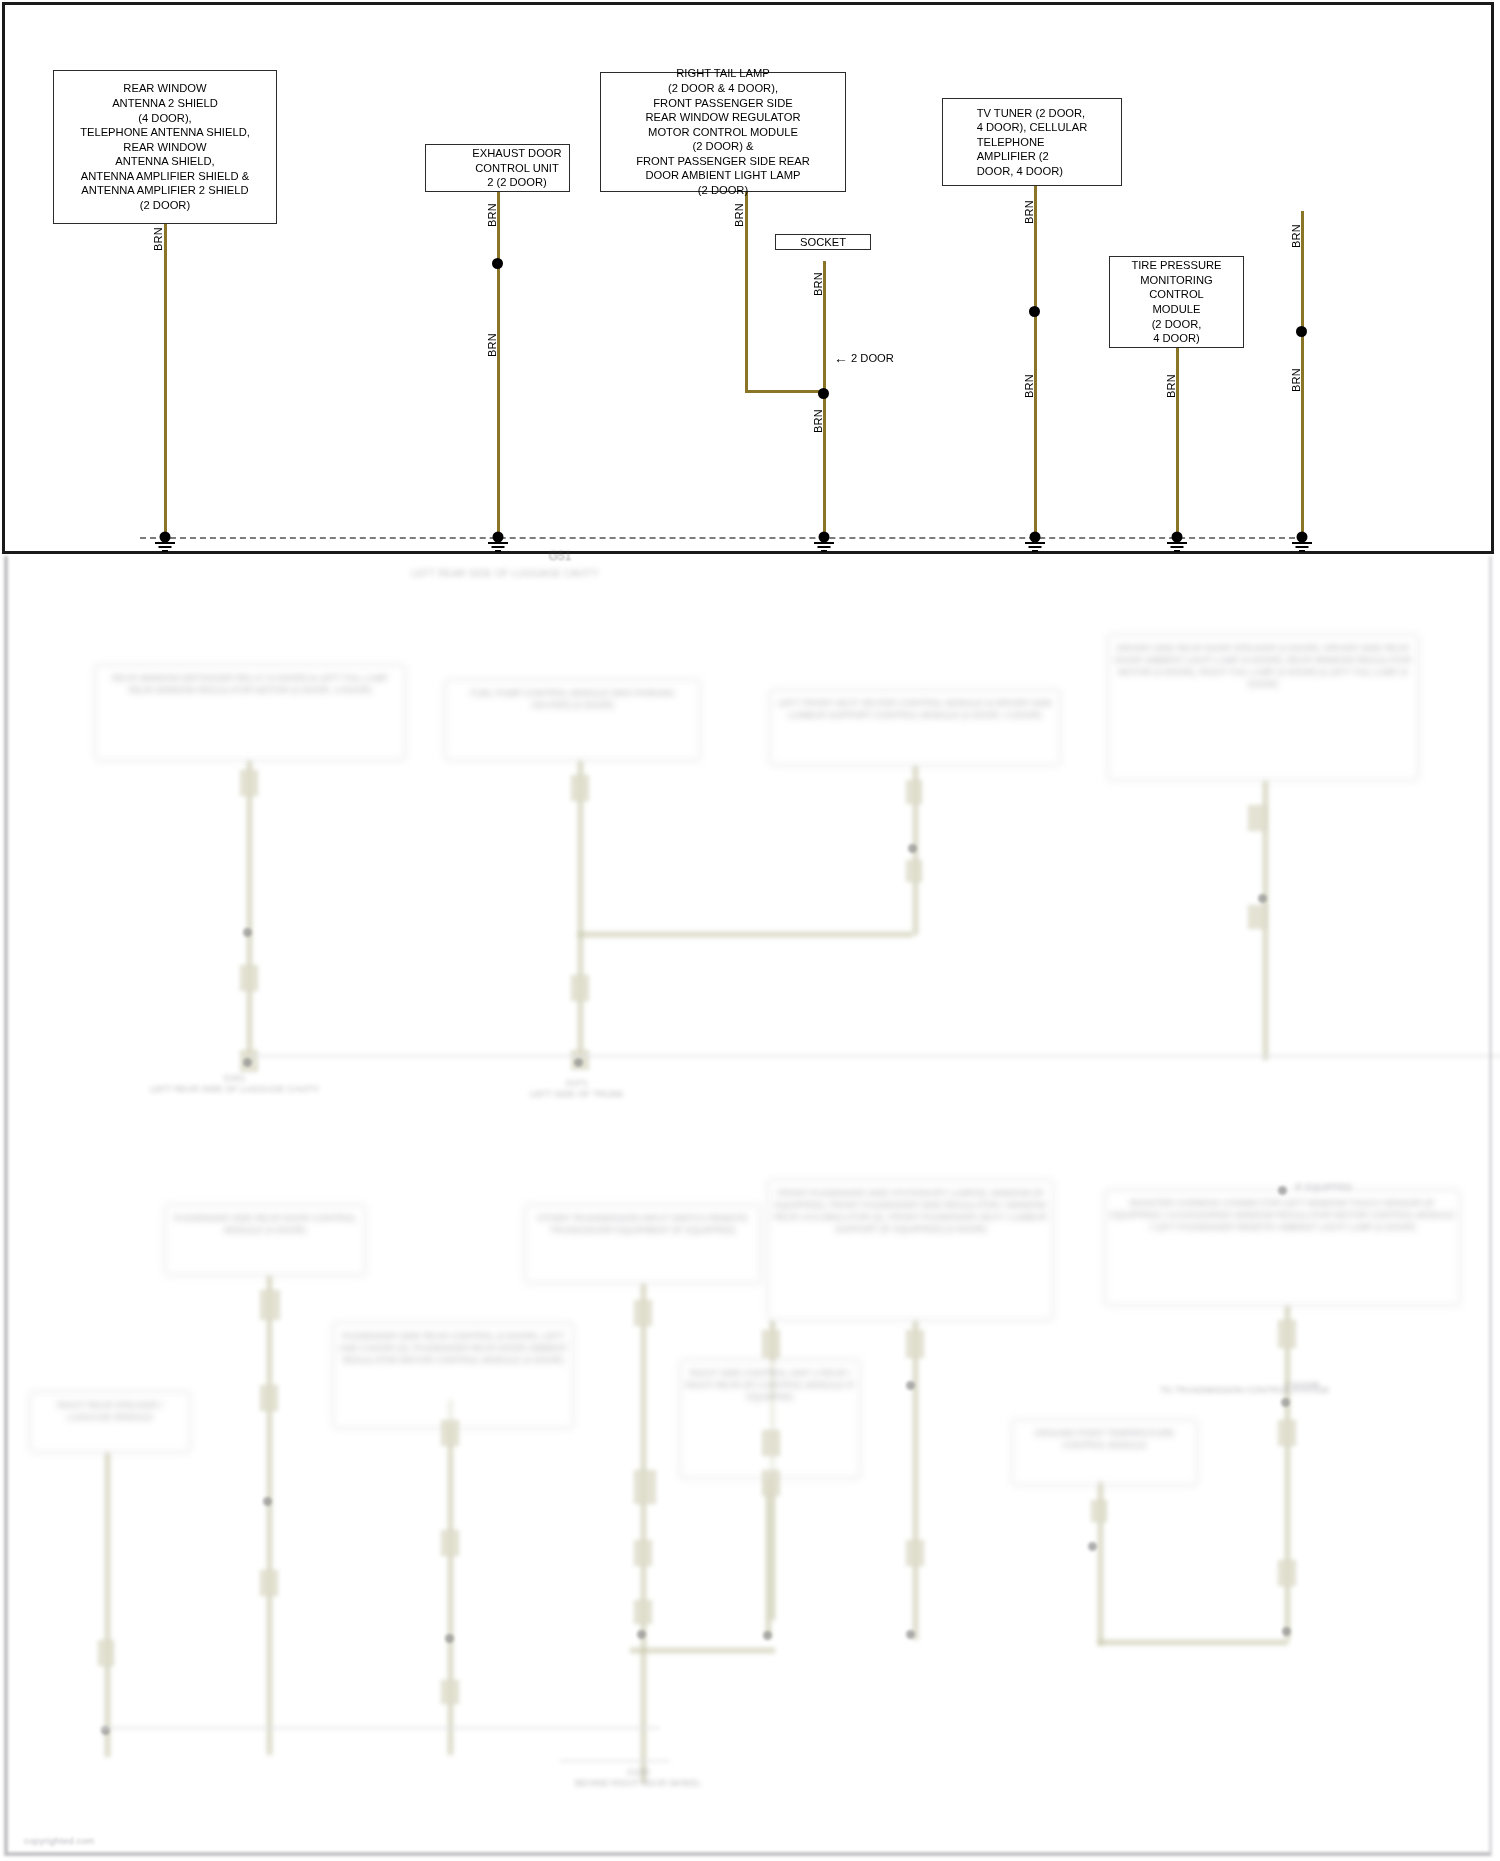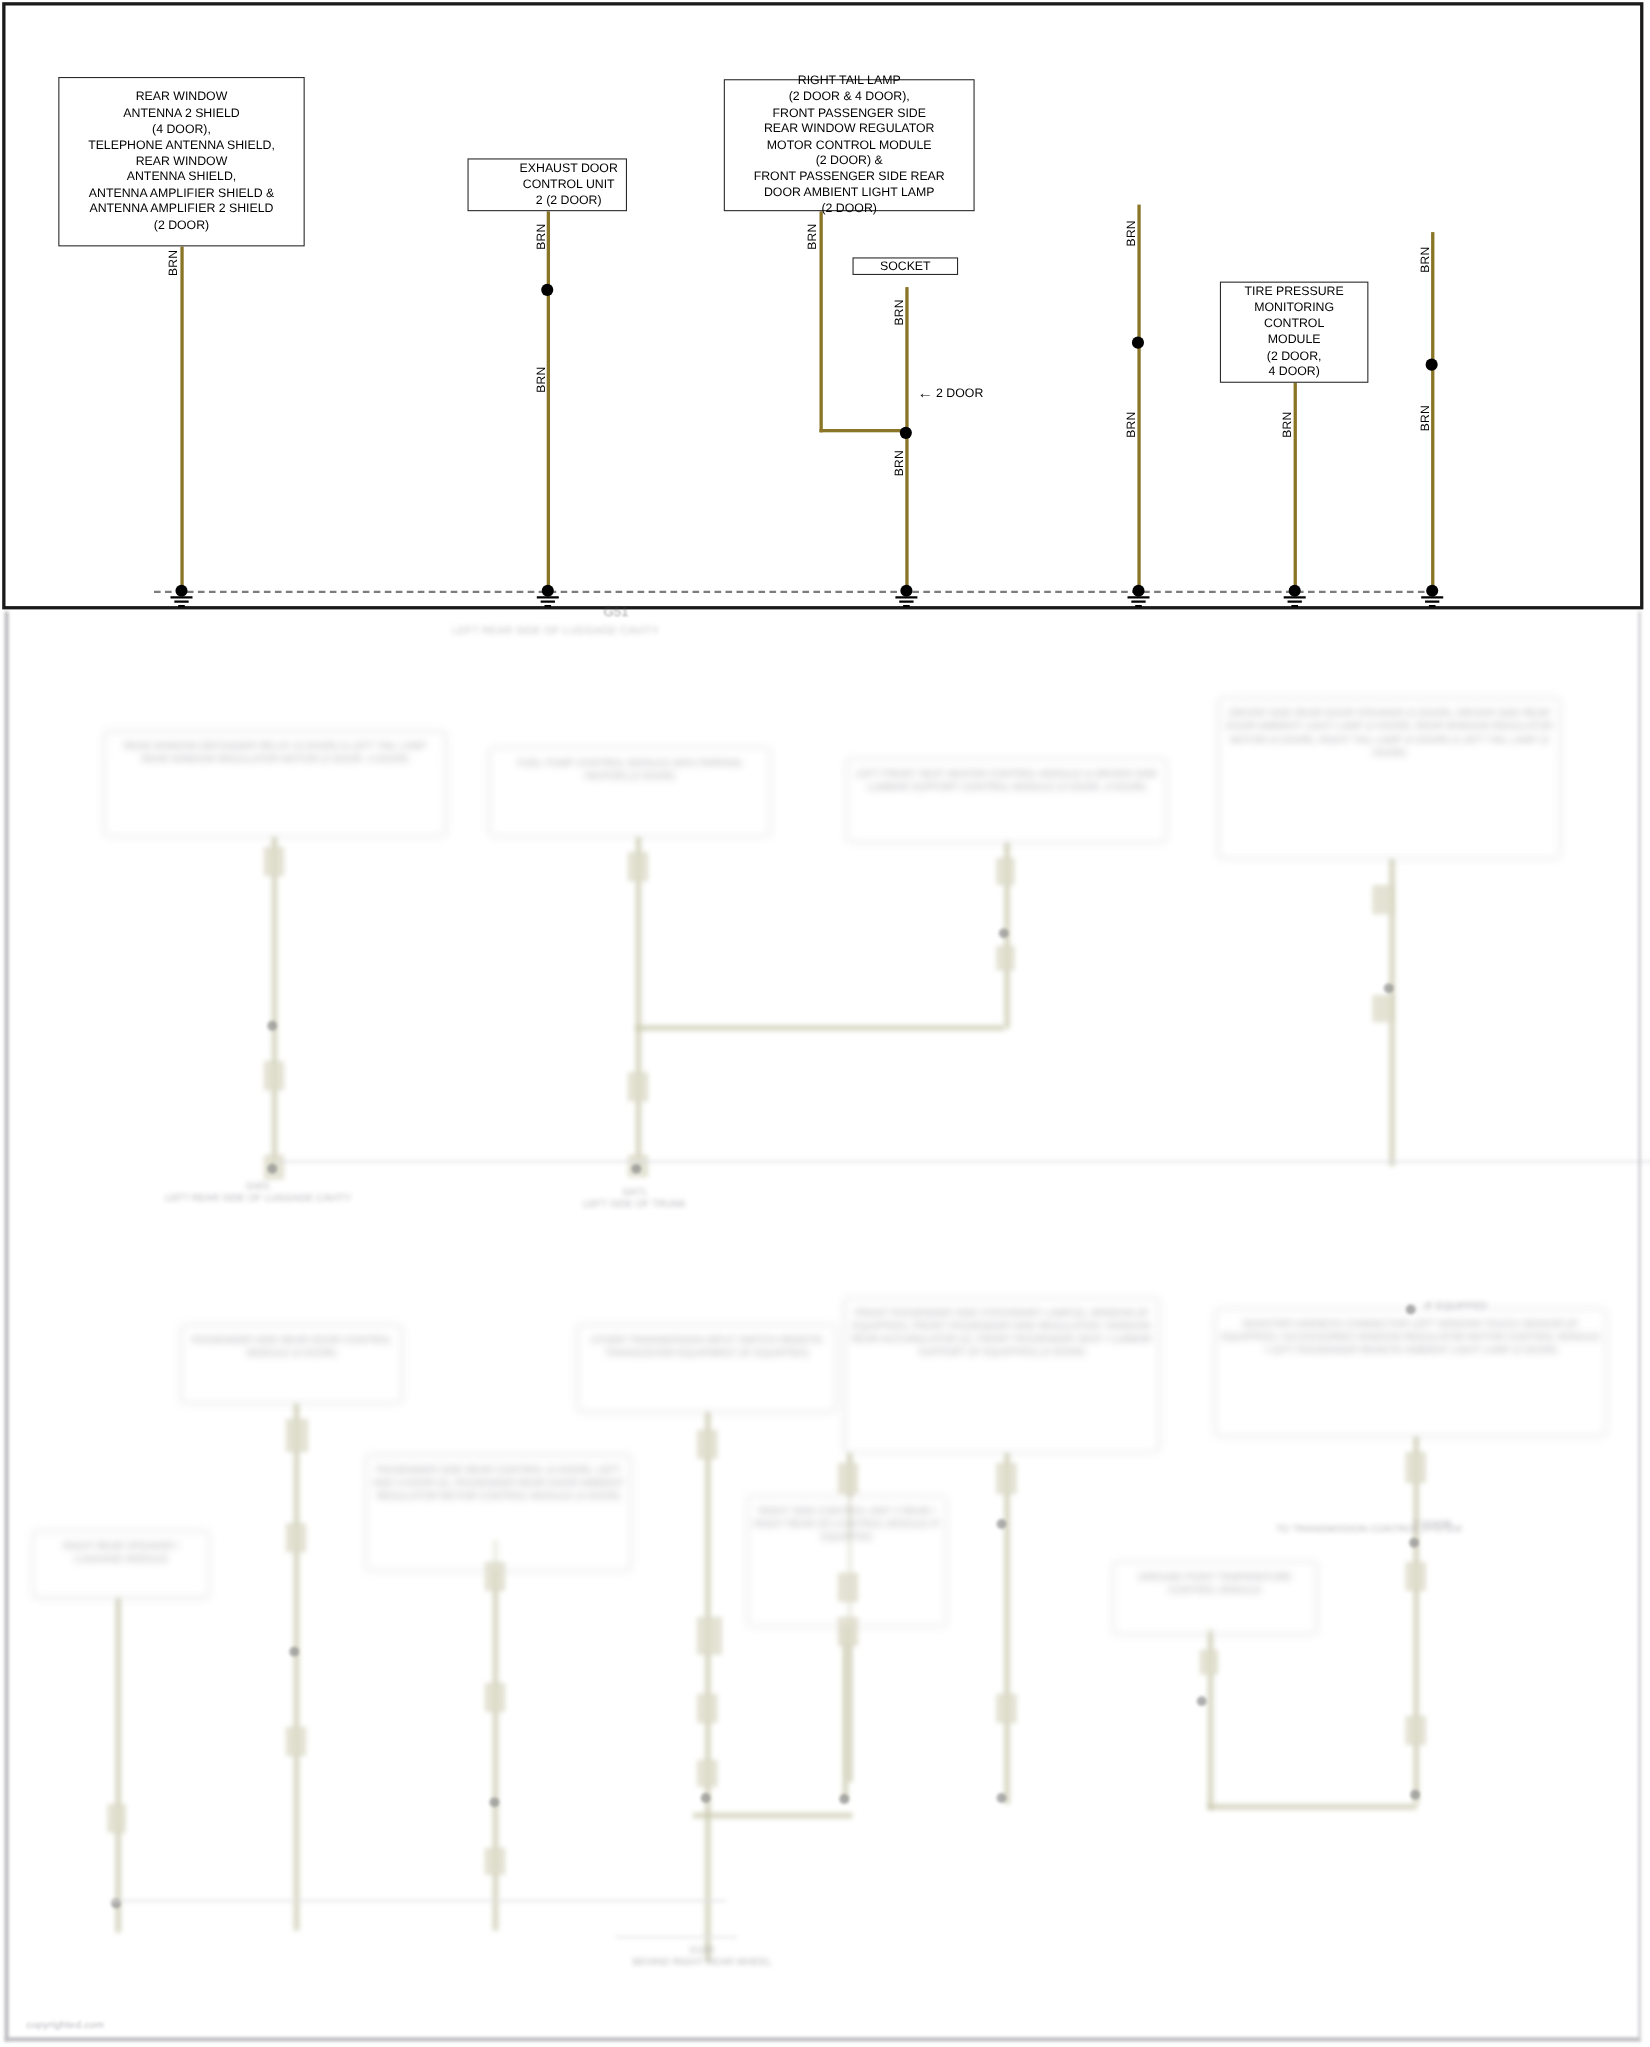--- a/index.html
+++ b/index.html
@@ -401,32 +401,37 @@
 REAR WINDOW
 ANTENNA SHIELD,
 ANTENNA AMPLIFIER SHIELD &amp;
 ANTENNA AMPLIFIER 2 SHIELD
 (2 DOOR)</div>
 
   <div class="cbox" style="left:425px;top:144px;width:145px;height:48px;padding-left:45px;">EXHAUST DOOR
 CONTROL UNIT
 2 (2 DOOR)</div>
 
-  <div class="cbox" style="left:658px;top:72px;width:228px;height:120px;">RIGHT TAIL LAMP
+  <div class="cbox" style="left:600px;top:72px;width:246px;height:120px;">RIGHT TAIL LAMP
 (2 DOOR &amp; 4 DOOR),
 FRONT PASSENGER SIDE
 REAR WINDOW REGULATOR
 MOTOR CONTROL MODULE
 (2 DOOR) &amp;
 FRONT PASSENGER SIDE REAR
 DOOR AMBIENT LIGHT LAMP
 (2 DOOR)</div>
 
   <div class="cbox" style="left:775px;top:234px;width:96px;height:16px;">SOCKET</div>
 
+  <div class="cbox left-just" style="left:942px;top:98px;width:180px;height:88px;">TV TUNER (2 DOOR,
+4 DOOR), CELLULAR
+TELEPHONE
+         AMPLIFIER (2
+DOOR, 4 DOOR)</div>
 
   <div class="cbox" style="left:1109px;top:256px;width:135px;height:92px;">TIRE PRESSURE
 MONITORING
 CONTROL
 MODULE
 (2 DOOR,
 4 DOOR)</div>
 
 
   <div class="wlabel" style="left:152px;top:251px;">BRN</div>

